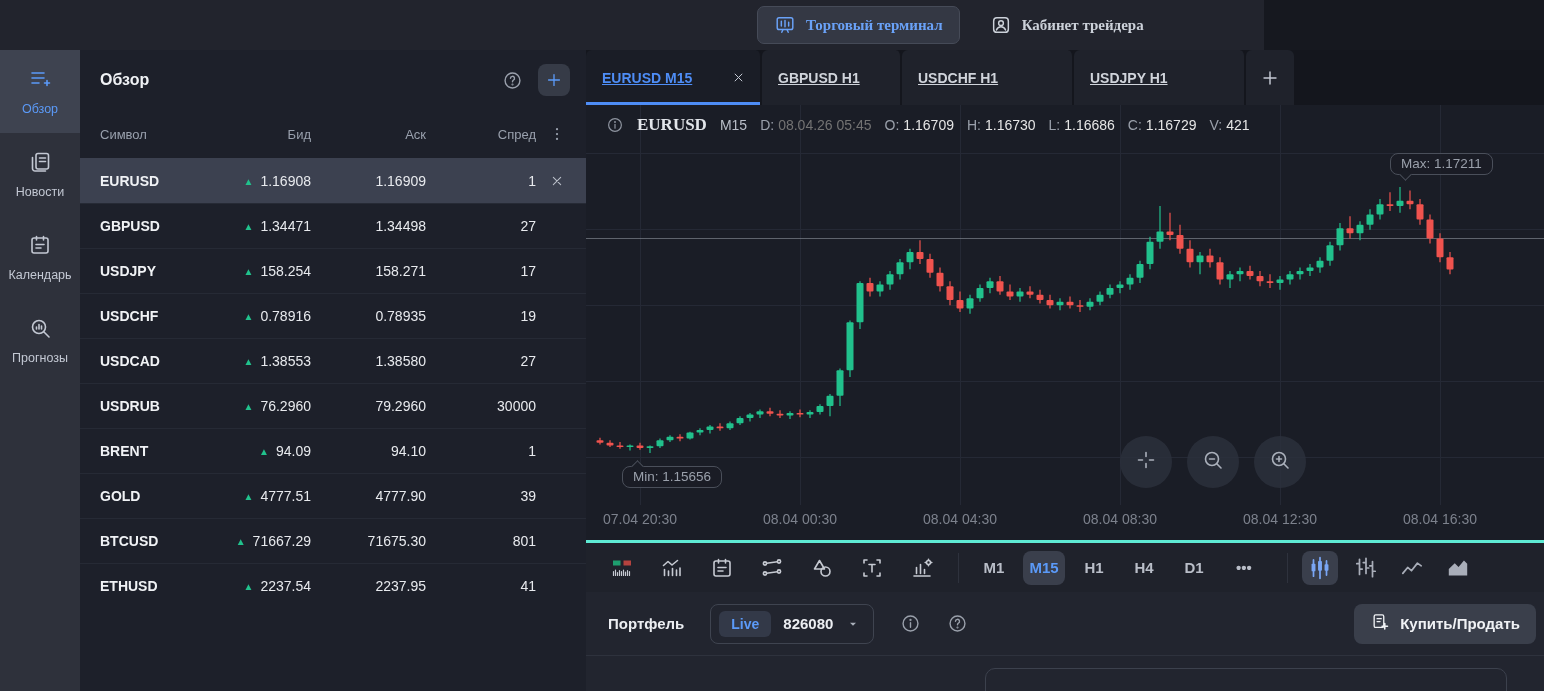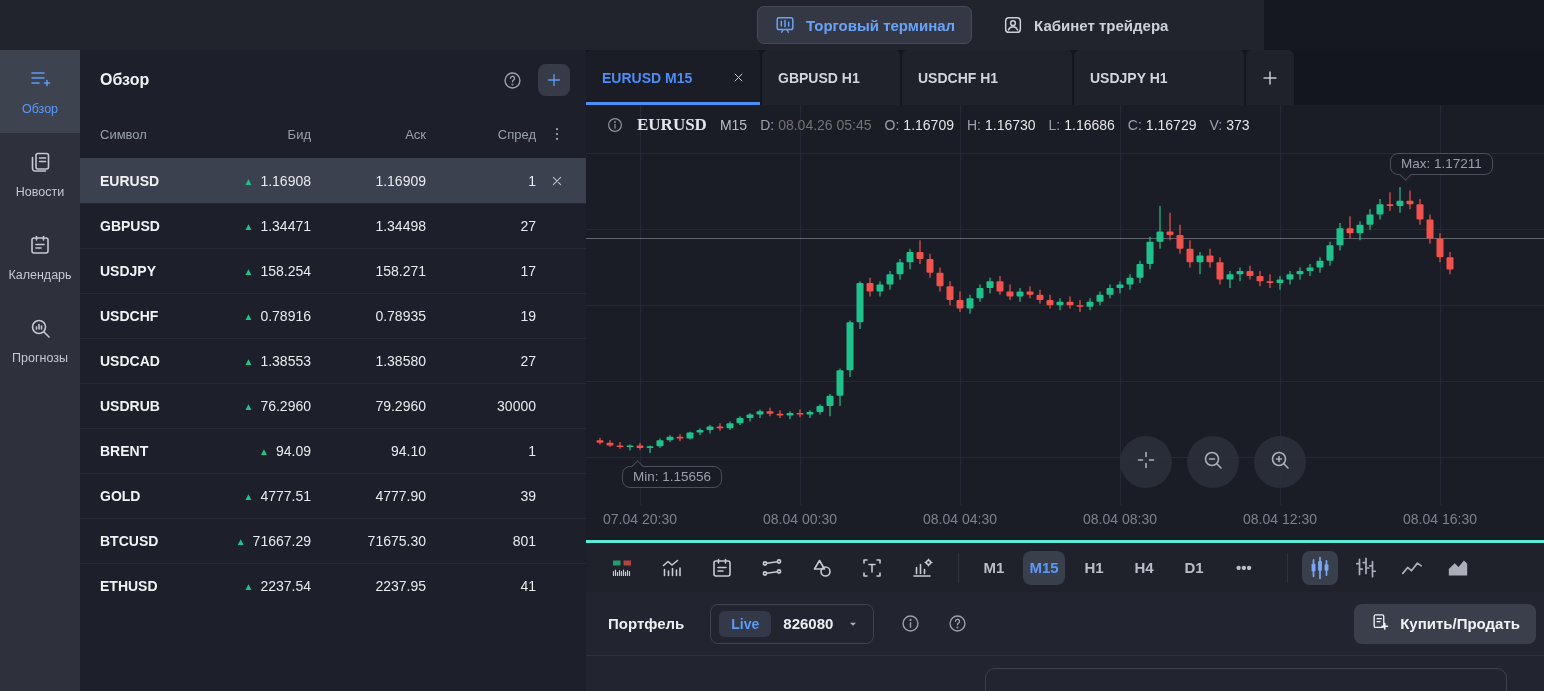--- a/index.html
+++ b/index.html
@@ -3,21 +3,21 @@
 <meta charset="utf-8">
 <style>
   * { margin:0; padding:0; box-sizing:border-box; }
   html,body { background:#101218; }
   .page {
     position:relative; width:1544px; height:691px; overflow:hidden;
     background:#16181f; font-family:"Liberation Sans","DejaVu Sans",sans-serif;
     color:#e8eaee; user-select:none;
   }
   
-  .topbar { position:absolute; left:0; top:0; width:1264px; height:50px; background:#22242d; }
+  .topbar { position:absolute; left:0; top:0; width:1264px; height:50px; background:#22242d;font-family:Liberation Serif, serif; }
   .topbar-group { position:absolute; left:757px; top:6px; height:38px; display:flex; align-items:center; gap:14px; }
   .top-btn { display:flex; align-items:center; gap:10px; height:38px; padding:0 16px; border-radius:7px;
              font-size:15px; font-weight:bold; color:#ccd1d9; cursor:pointer; }
   .top-btn.active { background:#343844; border:1px solid #464b58; color:#6aa2f8; }
   .top-btn .ico { display:flex; }
   .top-btn svg { width:22px; height:22px; }
   
   .sidebar { position:absolute; left:0; top:50px; width:80px; height:641px; background:#2e313b; }
   .sb-item { height:83px; display:flex; flex-direction:column; align-items:center; justify-content:center;
              gap:7px; cursor:pointer; color:#c3c8d3; }
@@ -47,21 +47,21 @@
   .wl-bid,.wl-ask,.wl-spread { text-align:right; color:#e8eaee; }
   .tri { font-size:10px; margin-right:7px; position:relative; top:-1px; }
   .wl-close { display:flex; justify-content:center; color:#b9bec8; cursor:pointer; }
   .wl-close svg { width:16px; height:16px; }
   
   .main { position:absolute; left:586px; top:50px; width:958px; height:641px; background:#1a1d26; }
   .tabsrow { height:55px; display:flex; background:#14161d; }
   .tab { height:55px; display:flex; align-items:center; padding:0 14px 0 16px; background:#1f222b;
          border-right:2px solid #14161d; border-radius:6px 6px 0 0; font-size:14px; font-weight:bold;
          color:#d0d4db; cursor:pointer; position:relative; }
-  .tab .tab-label { flex:1; }
+  .tab .tab-label { flex:1;text-decoration:underline; }
   .tab.active { background:#1a1d26; color:#4e8df6; }
   .tab.active::after { content:""; position:absolute; left:0; right:0; bottom:0; height:3px; background:#4e8df6; }
   .tab-close { margin-left:26px; display:flex; color:#c3c8d3; cursor:pointer; }
   .tab-close svg { width:15px; height:15px; }
   .tab-plus { width:48px; height:55px; display:flex; align-items:center; justify-content:center;
               background:#1f222b; border-radius:6px 6px 0 0; color:#c3c8d3; cursor:pointer; }
   .tab-plus svg { width:22px; height:22px; }
   
   .chartarea { position:relative; height:435px; background:#1a1d26; }
   #chart-svg { position:absolute; left:0; top:0; }
@@ -502,21 +502,21 @@
               <circle cx="12" cy="8" r="0.5" fill="currentColor"></circle>
             </svg>
           </span>
         <span class="ohlc-sym">EURUSD</span>
         <span class="ohlc-tf">M15</span>
       <span class="ohlc-field">D:<span class="v">08.04.26 05:45</span></span>
           <span class="ohlc-field">O:<span class="v green">1.16709</span></span>
           <span class="ohlc-field">H:<span class="v green">1.16730</span></span>
           <span class="ohlc-field">L:<span class="v green">1.16686</span></span>
           <span class="ohlc-field">C:<span class="v green">1.16729</span></span>
-          <span class="ohlc-field">V:<span class="v green">373</span></span>
+          <span class="ohlc-field">V:<span class="v green">421</span></span>
         </div>
       <div class="chart-tag tag-max" id="tag-max" style="left: 804px; top: 47.9367px;">Max: 1.17211</div>
       <div class="chart-tag tag-min" id="tag-min" style="left: 36px; top: 360.932px;">Min: 1.15656</div>
       <div id="xlabels">
           <div class="xlabel" style="left: -1px;">07.04 20:30</div>
           <div class="xlabel" style="left: 159px;">08.04 00:30</div>
           <div class="xlabel" style="left: 319px;">08.04 04:30</div>
           <div class="xlabel" style="left: 479px;">08.04 08:30</div>
           <div class="xlabel" style="left: 639px;">08.04 12:30</div>
           <div class="xlabel" style="left: 799px;">08.04 16:30</div>

